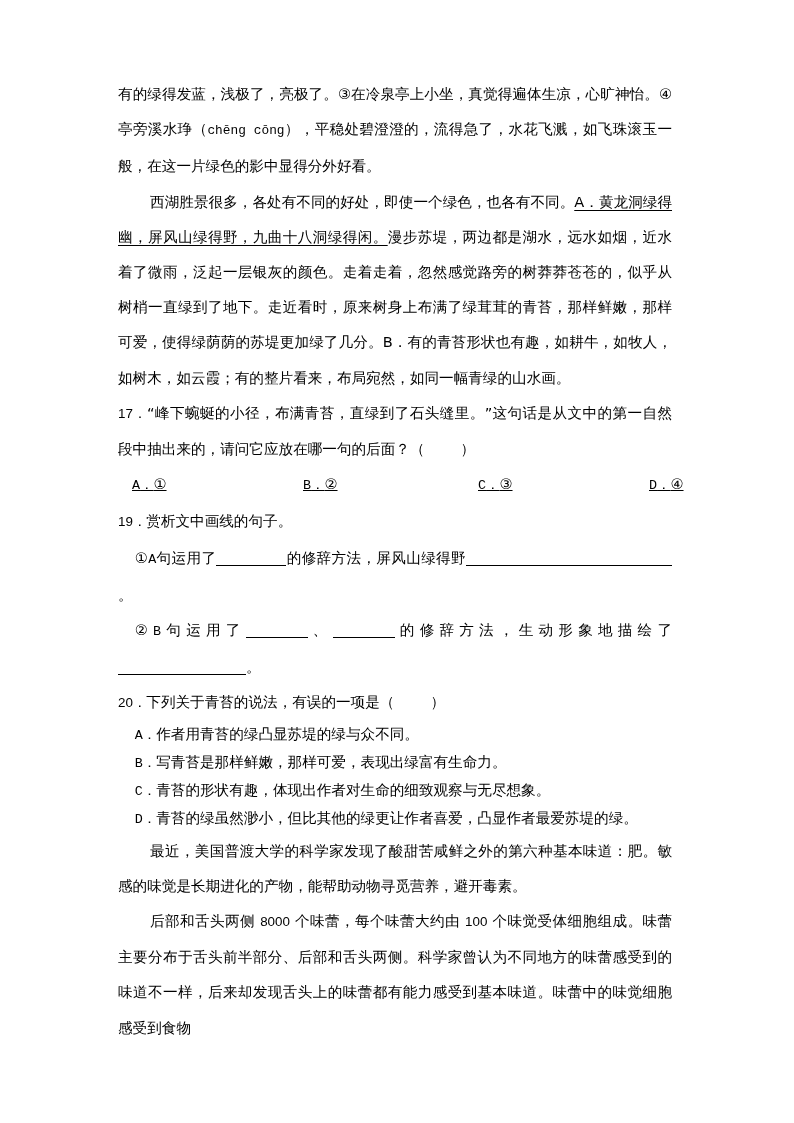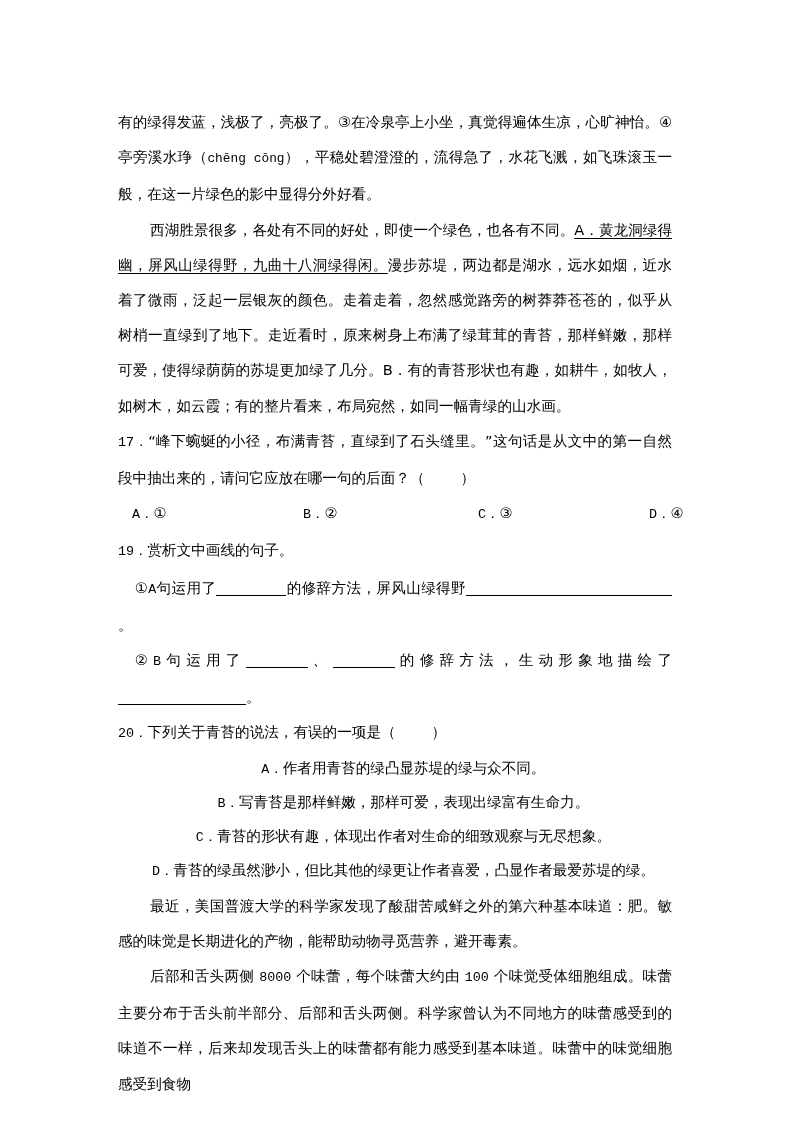--- a/index.html
+++ b/index.html
@@ -16,21 +16,21 @@
     position: relative;
   }
 
   .page {
     position: absolute;
     left: 0;
     top: 0;
     width: 794px;
     height: 1123px;
     box-sizing: border-box;
-    padding: 104px 122px 0 118px;
+    padding: 76px 122px 0 118px;
   }
 
   .doc {
     width: 554px;
   }
 
   
   p.para {
     margin: 0;
     font-size: 14.6px;
@@ -51,46 +51,45 @@
     line-height: 35.2px;
     text-align: justify;
     text-justify: inter-ideograph;
     word-break: break-all;
     font-family: "DejaVu Sans", "Liberation Sans", sans-serif;
   }
 
   p.optline {
     margin: 0;
     font-size: 14.6px;
-    line-height: 32px;
+    line-height: 26px;
     text-indent: 1.15em;
     word-break: break-all;
     font-family: "DejaVu Sans", "Liberation Sans", sans-serif;
-    text-align: center;
   }
 
   p.subq {
     margin: 0;
     font-size: 14.6px;
     line-height: 35.2px;
     text-indent: 1.15em;
     text-align: justify;
     text-justify: inter-ideograph;
     word-break: break-all;
     font-family: "DejaVu Sans", "Liberation Sans", sans-serif;
   }
 
   
   .lat {
     font-family: "Liberation Mono", "DejaVu Sans Mono", monospace;
     font-size: 13.4px;
     letter-spacing: 0px;
   }
   .num {
-    font-family: Liberation Mono, monospace;
+    font-family: Liberation Sans, sans-serif;
     font-size: 13.4px;
   }
   .pinyin {
     font-family: "Liberation Mono", "DejaVu Sans Mono", monospace;
     font-size: 12.8px;
   }
 
   .u {
     text-decoration: underline;
     text-underline-offset: 3px;
@@ -109,21 +108,21 @@
   .b-xl  { width: 206px; }
 
   
   .optrow {
     display: flex;
     font-size: 14.6px;
     line-height: 35.2px;
     padding-left: 14px;
     font-family: "DejaVu Sans", "Liberation Sans", sans-serif;
   }
-  .optrow .cell { flex: 0 0 auto; }
+  .optrow .cell { flex: 0 0 auto; text-decoration: underline; }
   .optrow .cell.a { width: 171px; }
   .optrow .cell.b { width: 175px; }
   .optrow .cell.c { width: 171px; }
   .optrow .cell.d { width: auto; text-align: center; }
   .gap-paren { display: inline-block; width: 36px; }
 </style>
 </head>
 <body>
 
 <div class="page">

